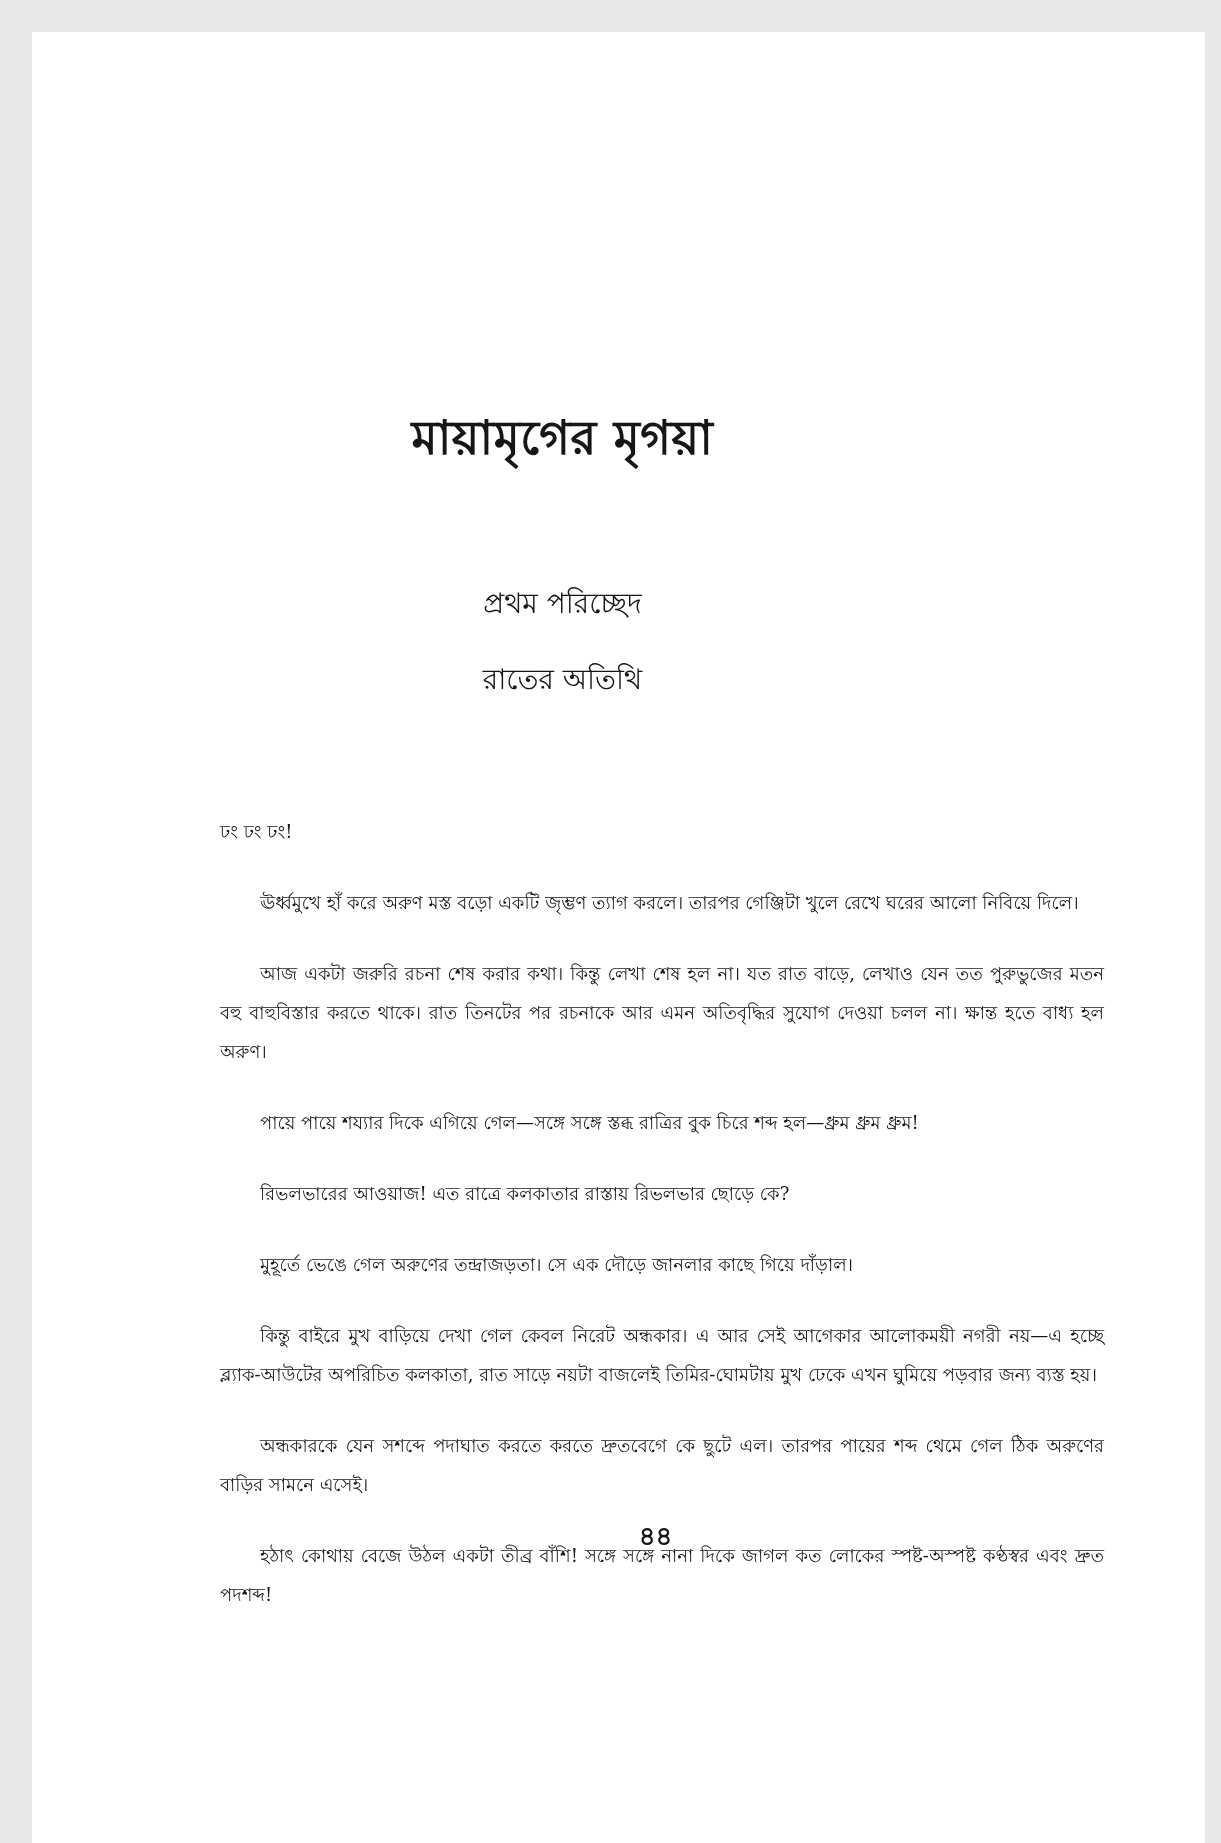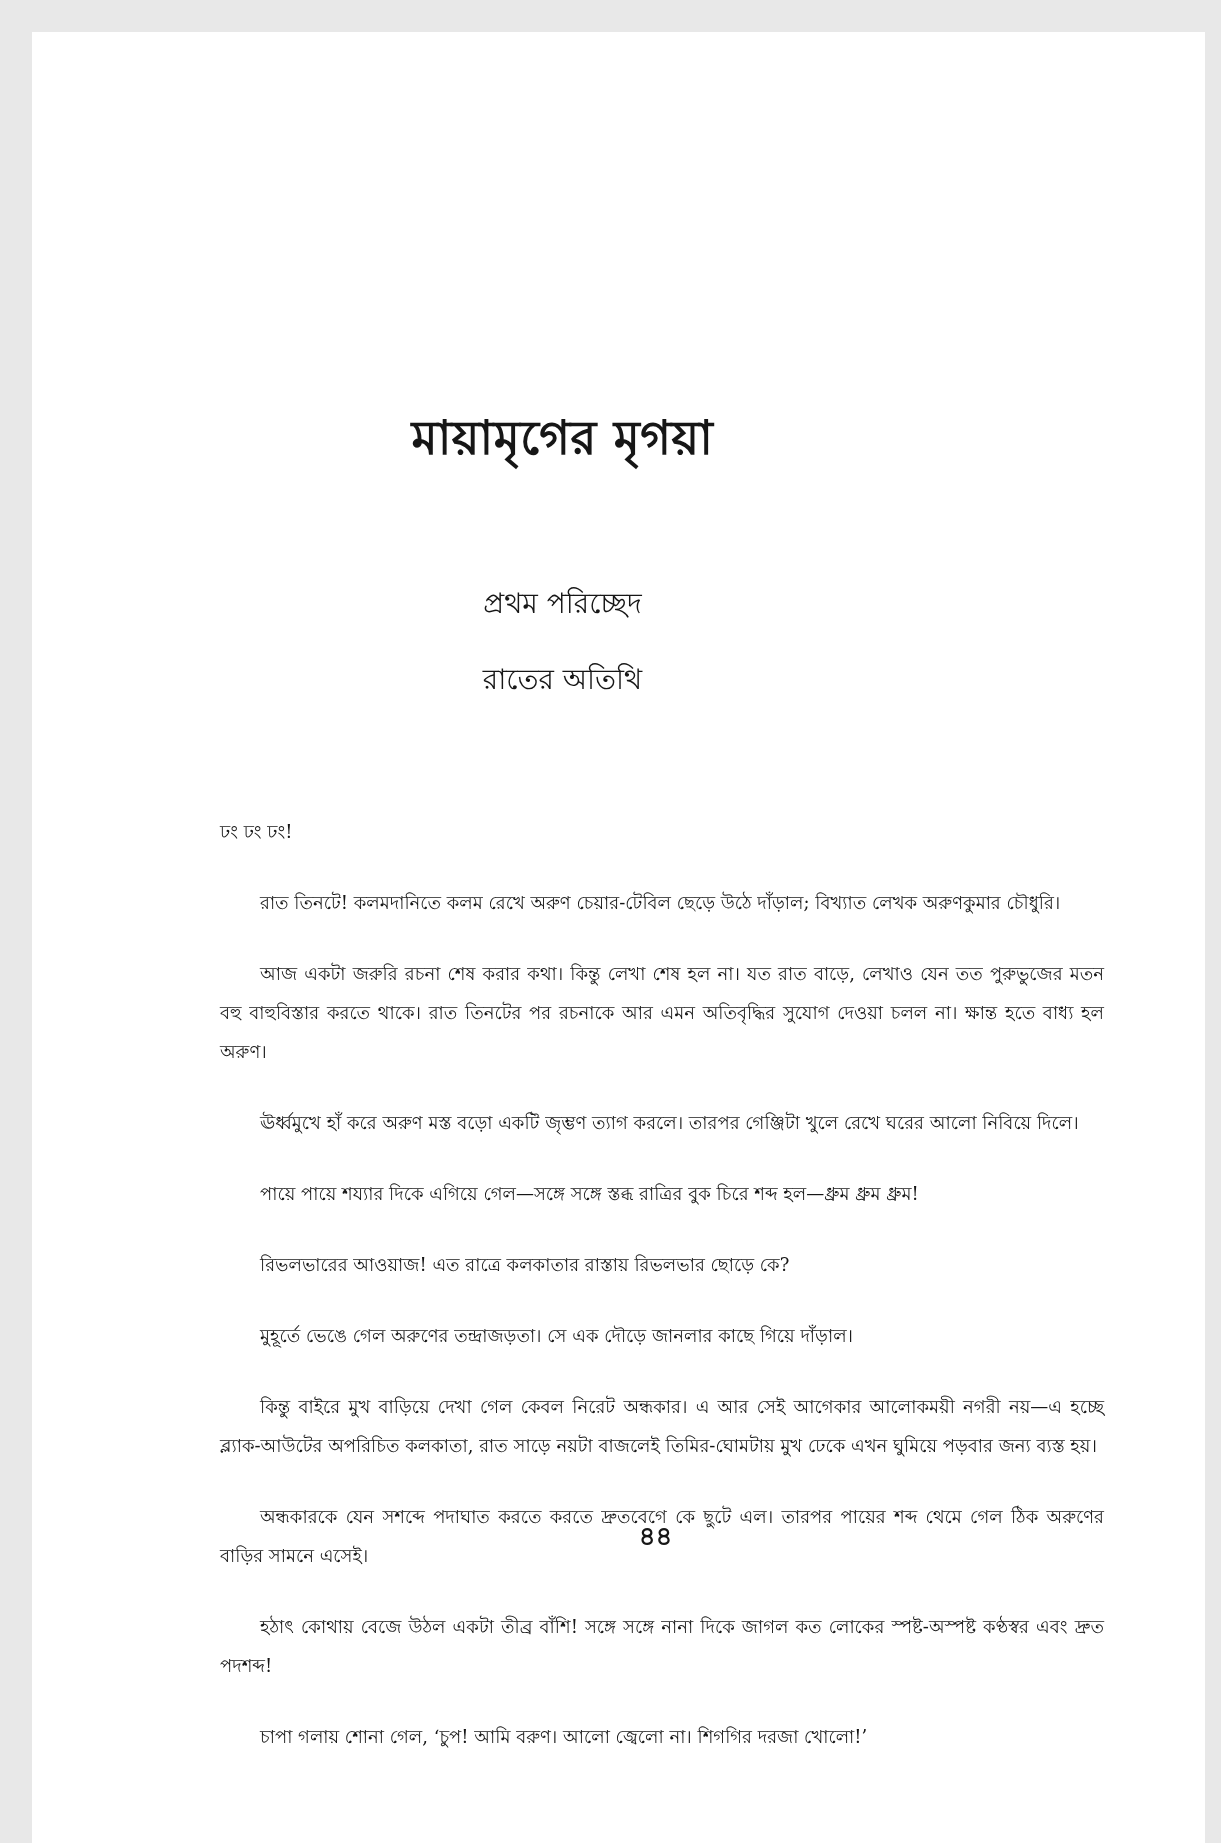--- a/index.html
+++ b/index.html
@@ -63,27 +63,25 @@
 <div class="page">
 
   <div class="heading-block">
     <h1 class="title">মায়ামৃগের মৃগয়া</h1>
     <div class="chapter">প্রথম পরিচ্ছেদ</div>
     <div class="subtitle">রাতের অতিথি</div>
   </div>
 
   <div class="body-text">
     <p class="para no-indent">ঢং ঢং ঢং!</p>
-    <p class="para">রাত তিনটে! কলমদানিতে কলম রেখে অরুণ চেয়ার-টেবিল ছেড়ে উঠে দাঁড়াল; বিখ্যাত লেখক অরুণকুমার চৌধুরি।</p>
+    <p class="para">ঊর্ধ্বমুখে হাঁ করে অরুণ মস্ত বড়ো একটি জৃম্ভণ ত্যাগ করলে। তারপর গেঞ্জিটা খুলে রেখে ঘরের আলো নিবিয়ে দিলে।</p>
     <p class="para">আজ একটা জরুরি রচনা শেষ করার কথা। কিন্তু লেখা শেষ হল না। যত রাত বাড়ে, লেখাও যেন তত পুরুভুজের মতন বহু বাহুবিস্তার করতে থাকে। রাত তিনটের পর রচনাকে আর এমন অতিবৃদ্ধির সুযোগ দেওয়া চলল না। ক্ষান্ত হতে বাধ্য হল অরুণ।</p>
-    <p class="para">ঊর্ধ্বমুখে হাঁ করে অরুণ মস্ত বড়ো একটি জৃম্ভণ ত্যাগ করলে। তারপর গেঞ্জিটা খুলে রেখে ঘরের আলো নিবিয়ে দিলে।</p>
     <p class="para">পায়ে পায়ে শয্যার দিকে এগিয়ে গেল—সঙ্গে সঙ্গে স্তব্ধ রাত্রির বুক চিরে শব্দ হল—ধ্রুম ধ্রুম ধ্রুম!</p>
     <p class="para">রিভলভারের আওয়াজ! এত রাত্রে কলকাতার রাস্তায় রিভলভার ছোড়ে কে?</p>
     <p class="para">মুহূর্তে ভেঙে গেল অরুণের তন্দ্রাজড়তা। সে এক দৌড়ে জানলার কাছে গিয়ে দাঁড়াল।</p>
     <p class="para">কিন্তু বাইরে মুখ বাড়িয়ে দেখা গেল কেবল নিরেট অন্ধকার। এ আর সেই আগেকার আলোকময়ী নগরী নয়—এ হচ্ছে ব্ল্যাক-আউটের অপরিচিত কলকাতা, রাত সাড়ে নয়টা বাজলেই তিমির-ঘোমটায় মুখ ঢেকে এখন ঘুমিয়ে পড়বার জন্য ব্যস্ত হয়।</p>
     <p class="para">অন্ধকারকে যেন সশব্দে পদাঘাত করতে করতে দ্রুতবেগে কে ছুটে এল। তারপর পায়ের শব্দ থেমে গেল ঠিক অরুণের বাড়ির সামনে এসেই।</p>
     <p class="para">হঠাৎ কোথায় বেজে উঠল একটা তীব্র বাঁশি! সঙ্গে সঙ্গে নানা দিকে জাগল কত লোকের স্পষ্ট-অস্পষ্ট কণ্ঠস্বর এবং দ্রুত পদশব্দ!</p>
-    <p class="para">চাপা গলায় শোনা গেল, ‘চুপ! আমি বরুণ। আলো জ্বেলো না। শিগগির দরজা খোলো!’</p>
   </div>
 
   <div class="page-number">৪৪</div>
 
 </div>
 
 </body></html>

